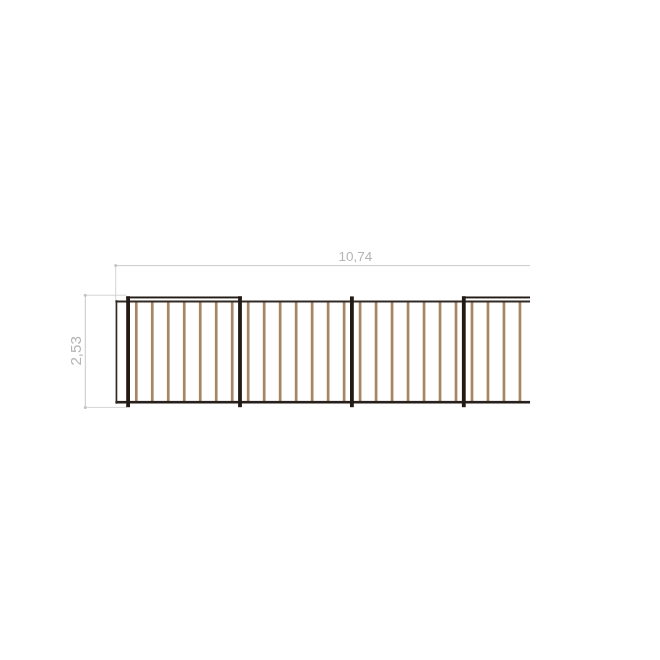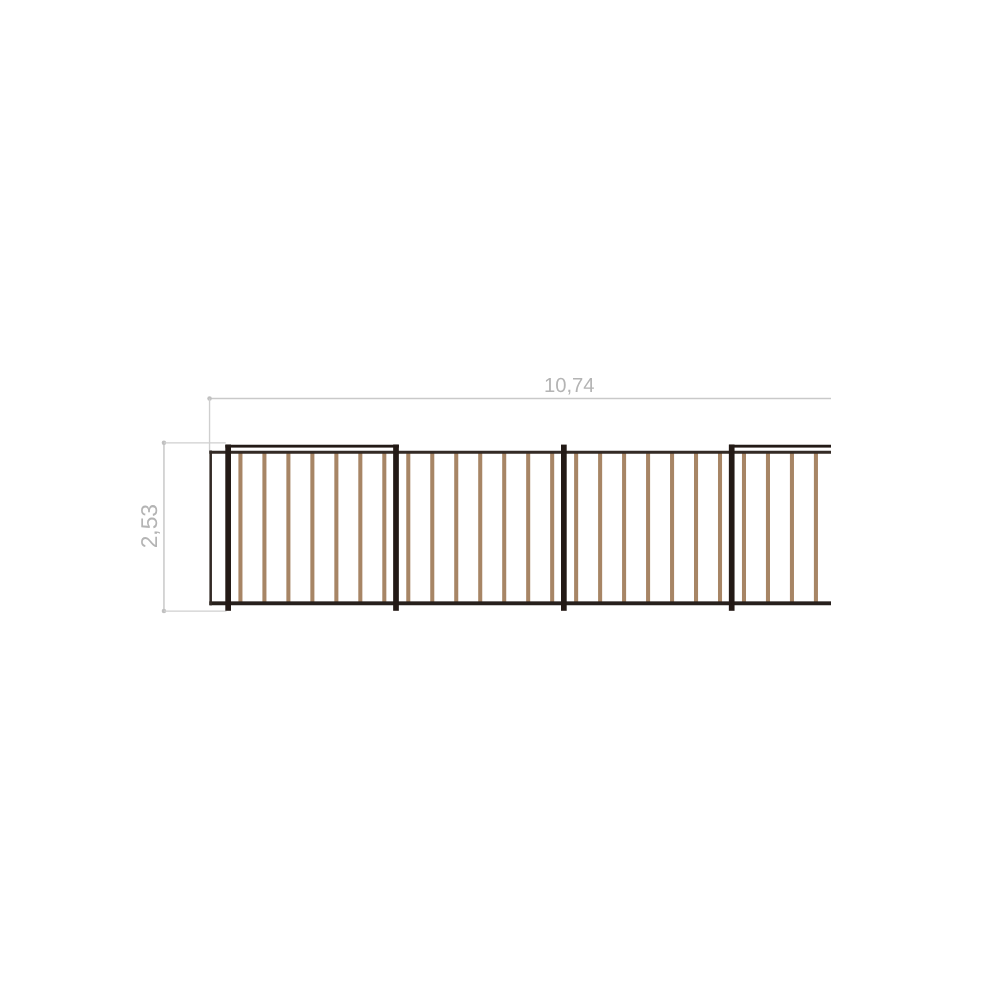--- a/index.html
+++ b/index.html
@@ -1,16 +1,16 @@
 <!DOCTYPE html>
 <html><head>
 <meta charset="utf-8">
 <style>
   html,body{margin:0;padding:0;background:#ffffff;}
-  .canvas{width:530px;height:660px;position:relative;background:#bef264;overflow:hidden;margin-left:24px;}
+  .canvas{width:530px;height:660px;position:relative;background:#bef264;overflow:hidden;}
   svg{display:block;}
   text{font-family:"Liberation Sans",sans-serif;}
 </style>
 </head>
 <body>
 <div class="canvas">
 <svg style="filter:blur(0.45px)" width="660" height="660" viewBox="0 0 660 660" xmlns="http://www.w3.org/2000/svg">
 
   <rect x="0" y="0" width="660" height="660" fill="#ffffff"></rect>
 

